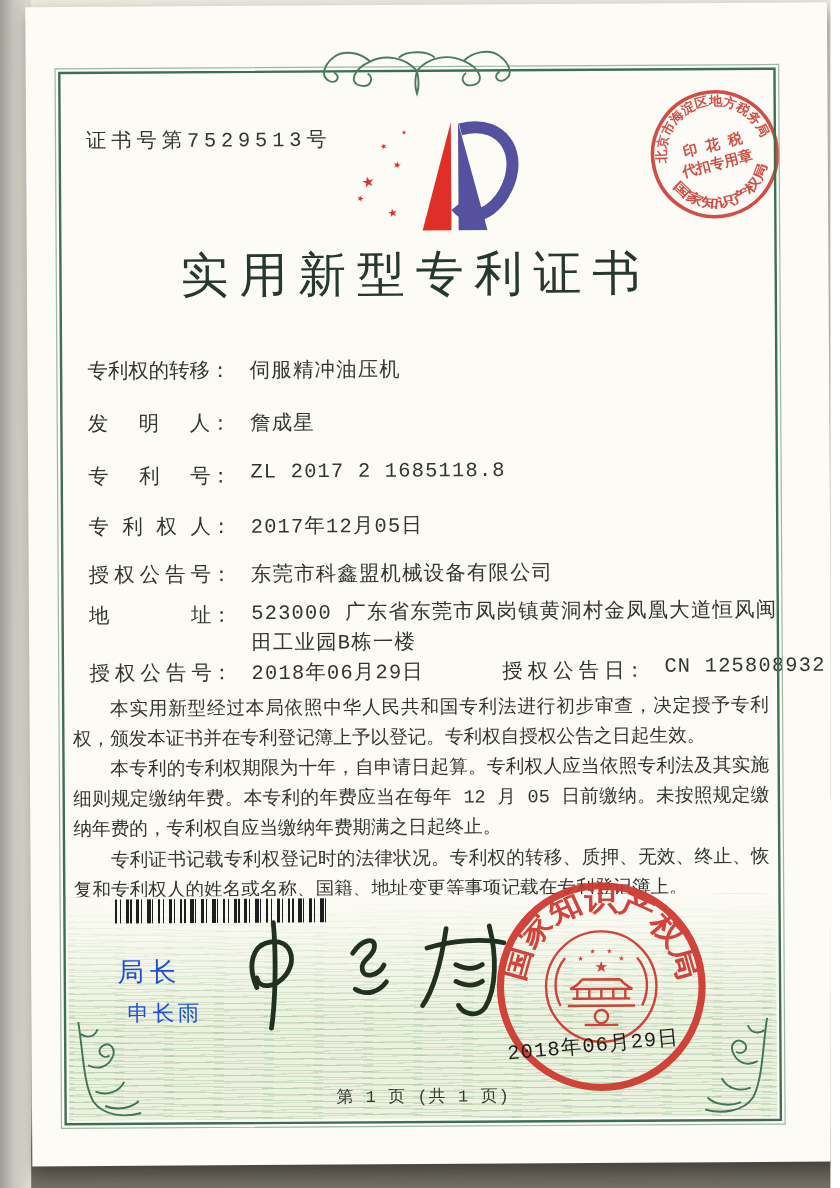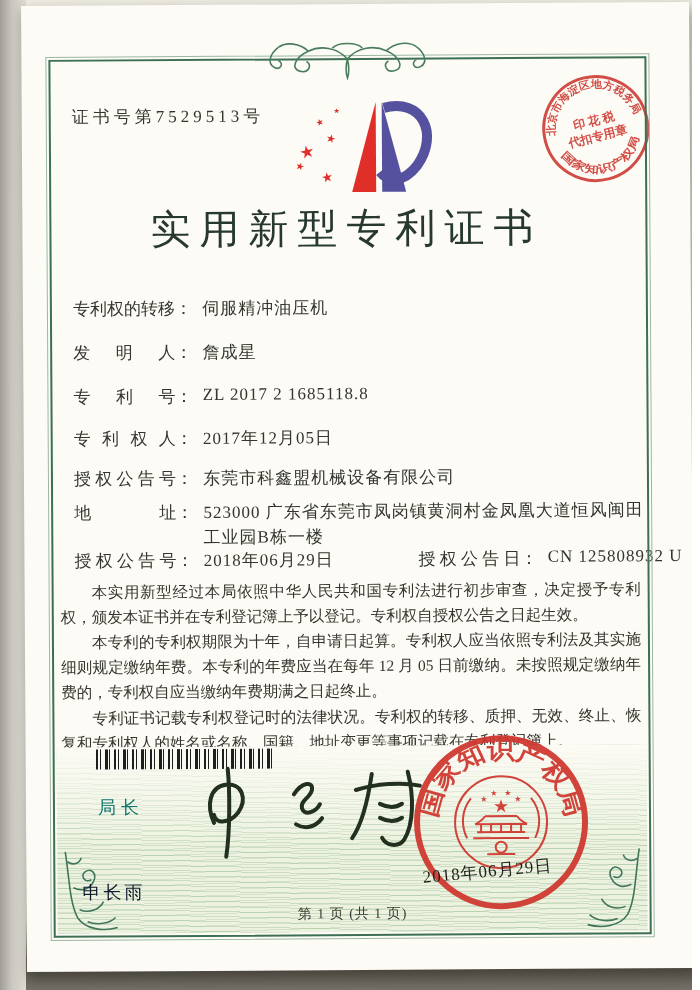--- a/index.html
+++ b/index.html
@@ -1,18 +1,18 @@
 <!DOCTYPE html>
 <html><head>
 <meta charset="utf-8">
 <style>
   html,body{margin:0;padding:0;}
   .stage{position:relative;width:692px;height:990px;overflow:hidden;
     background:linear-gradient(180deg,#efece3 0%,#e9e5db 78%,#b7b3a8 93%,#4e4b44 97%,#757168 100%);
-    font-family:Liberation Serif, serif;color:#2e342e;}
+    font-family:Liberation Mono, monospace;color:#2e342e;}
   .stage::before{content:"";position:absolute;left:0;top:0;width:26px;height:100%;
     background:linear-gradient(90deg,#9f9d96,#c9c7bf 45%,#e0ddd4);z-index:0;}
   .paper{position:absolute;left:24px;top:4px;width:668px;height:966px;background:#fcfbf5;
     transform:rotate(-0.35deg);box-shadow:3px 6px 14px rgba(50,45,35,.5);z-index:1;}
   .frame{position:absolute;left:27px;top:54px;width:594px;height:874px;
     border:2.5px solid #3d6f53;outline:1px solid #9db7a3;outline-offset:2px;}
   .band{position:absolute;left:2px;right:2px;bottom:2px;height:186px;background-color:#ecf2df;
     background-image:repeating-linear-gradient(1.5deg,rgba(124,170,120,.30) 0 1px,rgba(0,0,0,0) 1px 5px),
                      repeating-linear-gradient(-1.5deg,rgba(124,170,120,.22) 0 1px,rgba(0,0,0,0) 1px 6px);}
   .band::before{content:"";position:absolute;inset:0;
@@ -30,22 +30,22 @@
   .fcolon{display:inline-block;vertical-align:top;}
   .fvalue{display:inline-block;margin-left:6px;vertical-align:top;letter-spacing:1px;}
   .frow.addr .fvalue{white-space:normal;width:452px;line-height:1.45;}
   .fpair2{position:absolute;left:344px;top:0;}
   .paras{position:absolute;left:36px;top:574px;width:580px;font-size:15.5px;line-height:1.62;
     color:#34352e;text-align:justify;}
   .paras p{margin:0;text-indent:2em;}
   .barcode{position:absolute;left:70px;top:744px;width:178px;height:20px;z-index:3;
     background:repeating-linear-gradient(90deg,#1e1e1e 0 2px,rgba(0,0,0,0) 2px 4px,#1e1e1e 4px 5px,
       rgba(0,0,0,0) 5px 9px,#1e1e1e 9px 12px,rgba(0,0,0,0) 12px 13px,#1e1e1e 13px 14px,rgba(0,0,0,0) 14px 18px);}
-  .sig-title{position:absolute;left:72px;top:790px;font-size:18px;letter-spacing:5px;color:#0f766e;z-index:3;}
-  .sig-name{position:absolute;left:56px;top:827px;font-size:18px;letter-spacing:3px;color:#0f172a;z-index:3;margin-top:48px;}
+  .sig-title{position:absolute;left:72px;top:790px;font-size:22px;letter-spacing:5px;color:#1d4ed8;z-index:3;}
+  .sig-name{position:absolute;left:80px;top:827px;font-size:18px;letter-spacing:3px;color:#1d4ed8;z-index:3;}
   .sig-script{position:absolute;left:150px;top:756px;z-index:3;}
   .seal{position:absolute;left:380px;top:724px;z-index:3;opacity:.92;}
   .seal-date{position:absolute;left:396px;top:854px;width:190px;font-size:17px;color:#1d1d1b;
     letter-spacing:1px;transform:rotate(-5deg);z-index:4;}
   .footer{position:absolute;left:0;right:0;bottom:9px;text-align:center;font-size:14px;
     letter-spacing:1px;color:#383a33;}
   .tax-stamp{position:absolute;left:512px;top:64px;transform:rotate(-14deg);opacity:.9;}
   svg{display:block;}
 </style>
 </head>

